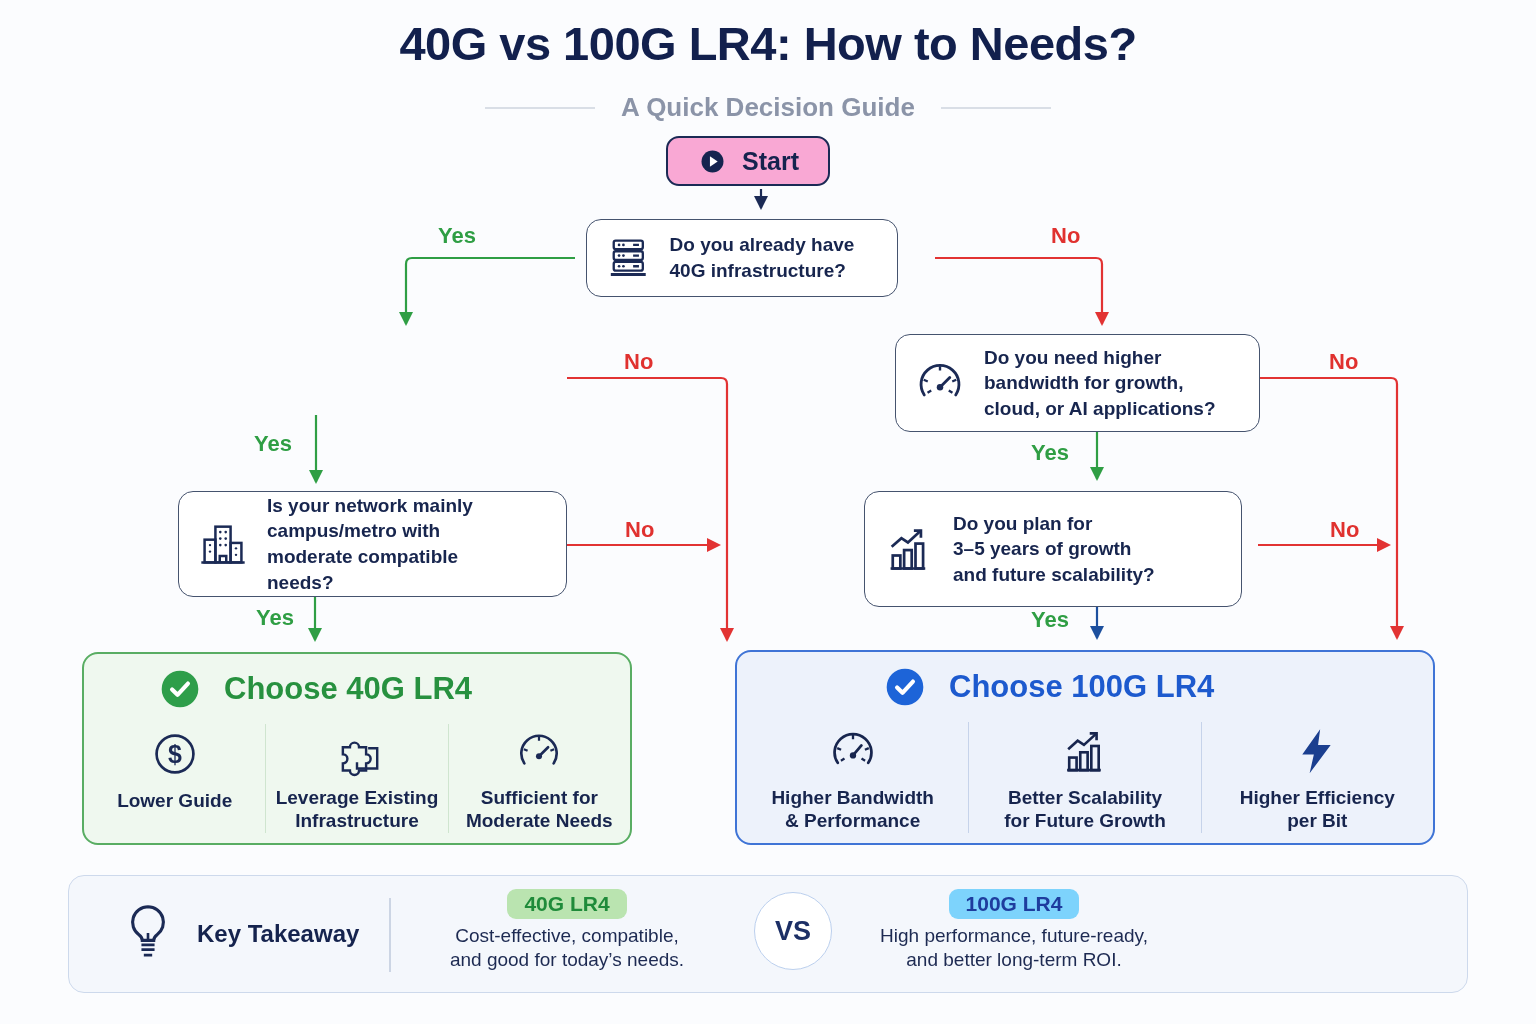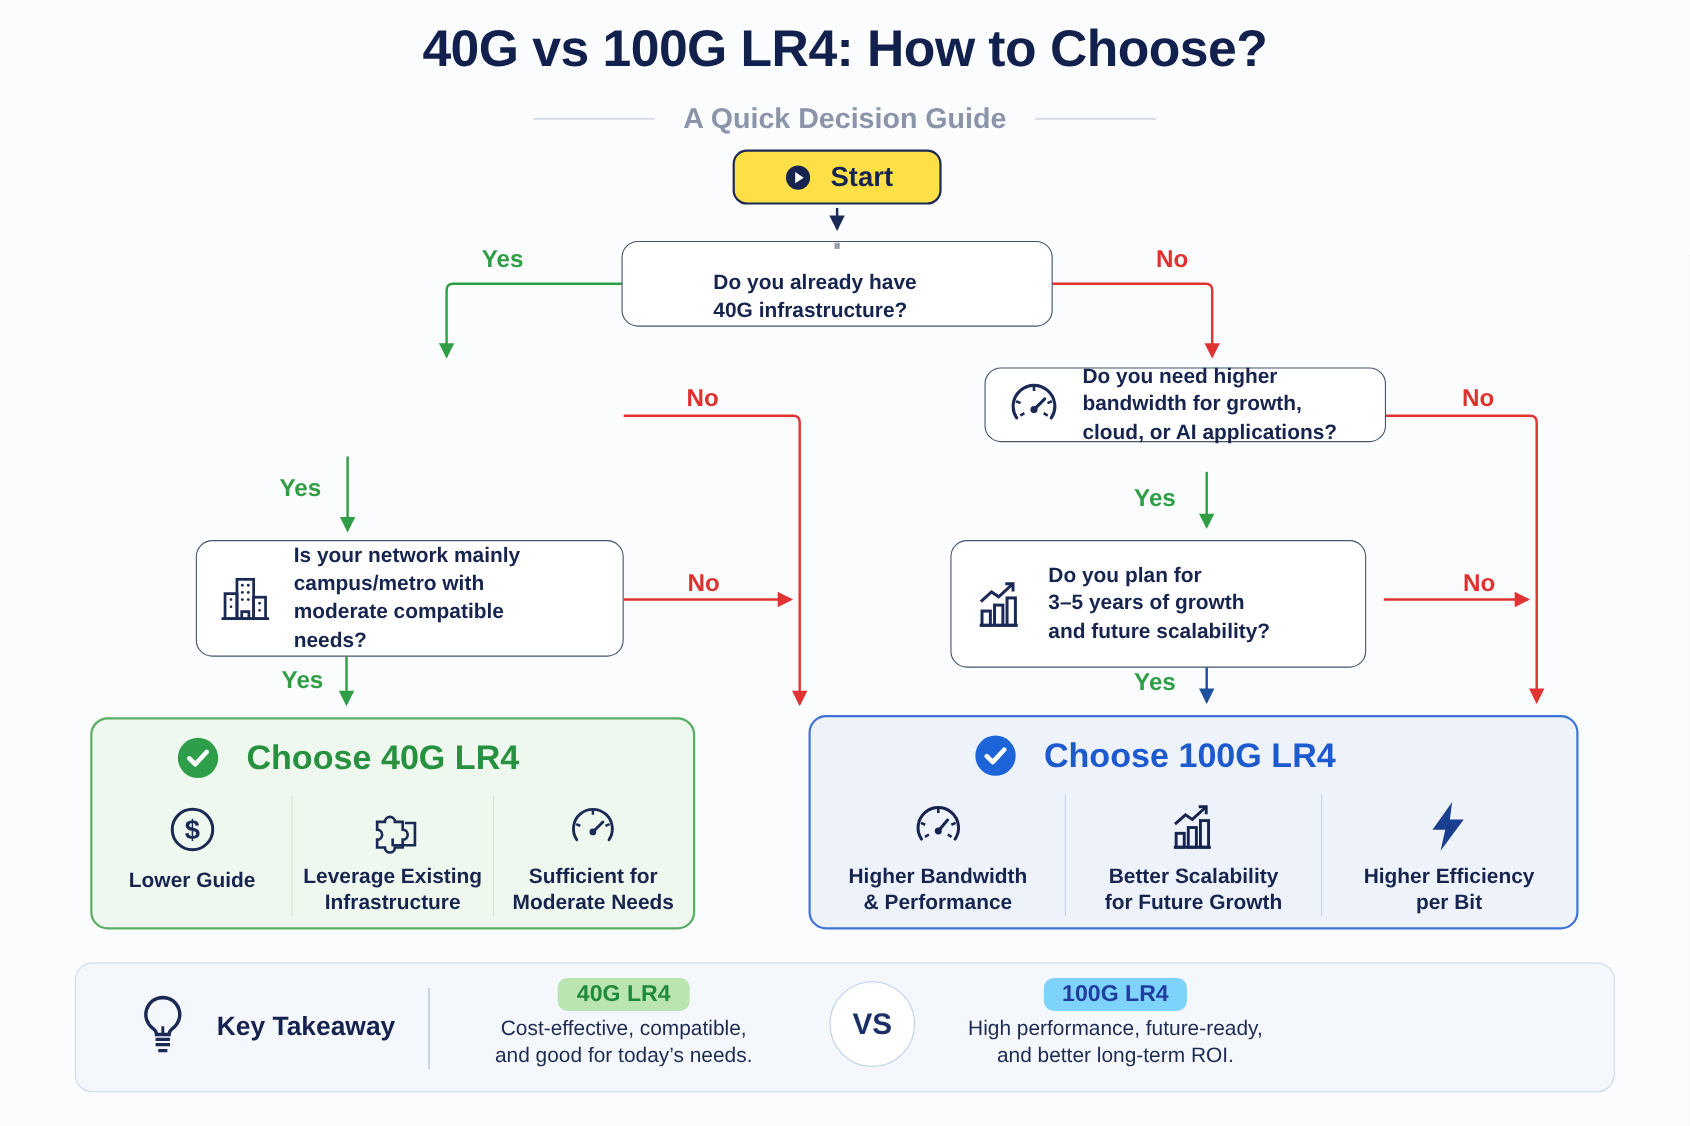--- a/index.html
+++ b/index.html
@@ -14,31 +14,31 @@
   .subtitle-row{position:absolute;top:92px;left:0;width:100%;
     display:flex;align-items:center;justify-content:center;gap:26px;}
   .sub-line{width:110px;height:2px;background:#d9dee6;}
   .subtitle{font-size:26px;font-weight:600;color:#8b94a8;}
   
   .connectors{position:absolute;left:0;top:0;width:1536px;height:1024px;pointer-events:none;}
   .edge{fill:none;stroke-width:2.2px;}
   .elabel{position:absolute;font-size:22px;font-weight:800;}
   .elabel.green{color:#2f9e44;} .elabel.red{color:#e0312f;}
   
-  .start{position:absolute;left:666px;top:136px;width:190px;height:50px;
-    background:#fde047;border:2px solid #1b2a55;border-radius:13px;
+  .start{position:absolute;left:666px;top:136px;width:164px;height:50px;
+    background:#f9a8d4;border:2px solid #1b2a55;border-radius:13px;
     display:flex;align-items:center;justify-content:center;gap:14px;box-sizing:border-box;}
   .start-label{font-size:25px;font-weight:800;color:#15234e;}
   .qbox{position:absolute;background:#fff;border:1.7px solid #45536e;border-radius:15px;
     display:flex;align-items:center;gap:18px;padding:0 18px;box-sizing:border-box;}
   .qtext{font-weight:700;font-size:19px;line-height:1.35;color:#17254e;white-space:pre-line;}
-  .qbox-infra{left:565px;top:219px;width:392px;height:78px;flex-direction:column;}
+  .qbox-infra{left:586px;top:219px;width:312px;height:78px;}
   .qbox-budget{left:259px;top:336px;width:308px;height:79px;}
   .qbox-campus{left:178px;top:491px;width:389px;height:106px;}
-  .qbox-bandwidth{left:895px;top:334px;width:365px;height:68px;}
+  .qbox-bandwidth{left:895px;top:334px;width:365px;height:98px;}
   .qbox-growth{left:864px;top:491px;width:378px;height:116px;}
   
   .result{position:absolute;border-radius:16px;box-sizing:border-box;}
   .result-40{left:82px;top:652px;width:550px;height:193px;background:#eff8ef;border:2px solid #59ad63;}
   .result-100{left:735px;top:650px;width:700px;height:195px;background:#edf2fb;border:2px solid #3f74d6;}
   .result-head{position:absolute;display:flex;align-items:center;gap:24px;}
   .result-40 .result-head{left:76px;top:15px;}
   .result-100 .result-head{left:148px;top:15px;}
   .result-title{font-size:31px;font-weight:800;}
   .result-40 .result-title{color:#27913f;}
@@ -63,21 +63,21 @@
   .kt-text{font-size:19px;line-height:1.25;color:#1d2a52;text-align:center;white-space:pre-line;}
   .vs-circle{position:absolute;left:685px;top:16px;width:78px;height:78px;border-radius:50%;
     background:#fff;border:1.6px solid #bcd0ee;display:flex;align-items:center;justify-content:center;
     font-size:27px;font-weight:800;color:#1c2f66;box-sizing:border-box;}
 </style>
 </head>
 <body>
 
 <div class="canvas">
 
-  <div class="title">40G vs 100G LR4: How to Choose?</div>
+  <div class="title">40G vs 100G LR4: How to Needs?</div>
   <div class="subtitle-row">
     <span class="sub-line"></span>
     <span class="subtitle">A Quick Decision Guide</span>
     <span class="sub-line"></span>
   </div>
 
   <svg class="connectors" viewBox="0 0 1536 1024">
     <defs>
       <marker id="mn" markerUnits="userSpaceOnUse" markerWidth="18" markerHeight="18" refX="13" refY="8" orient="auto">
           <path d="M1,1 L15,8 L1,15 Z" fill="#1b2a55"></path>

